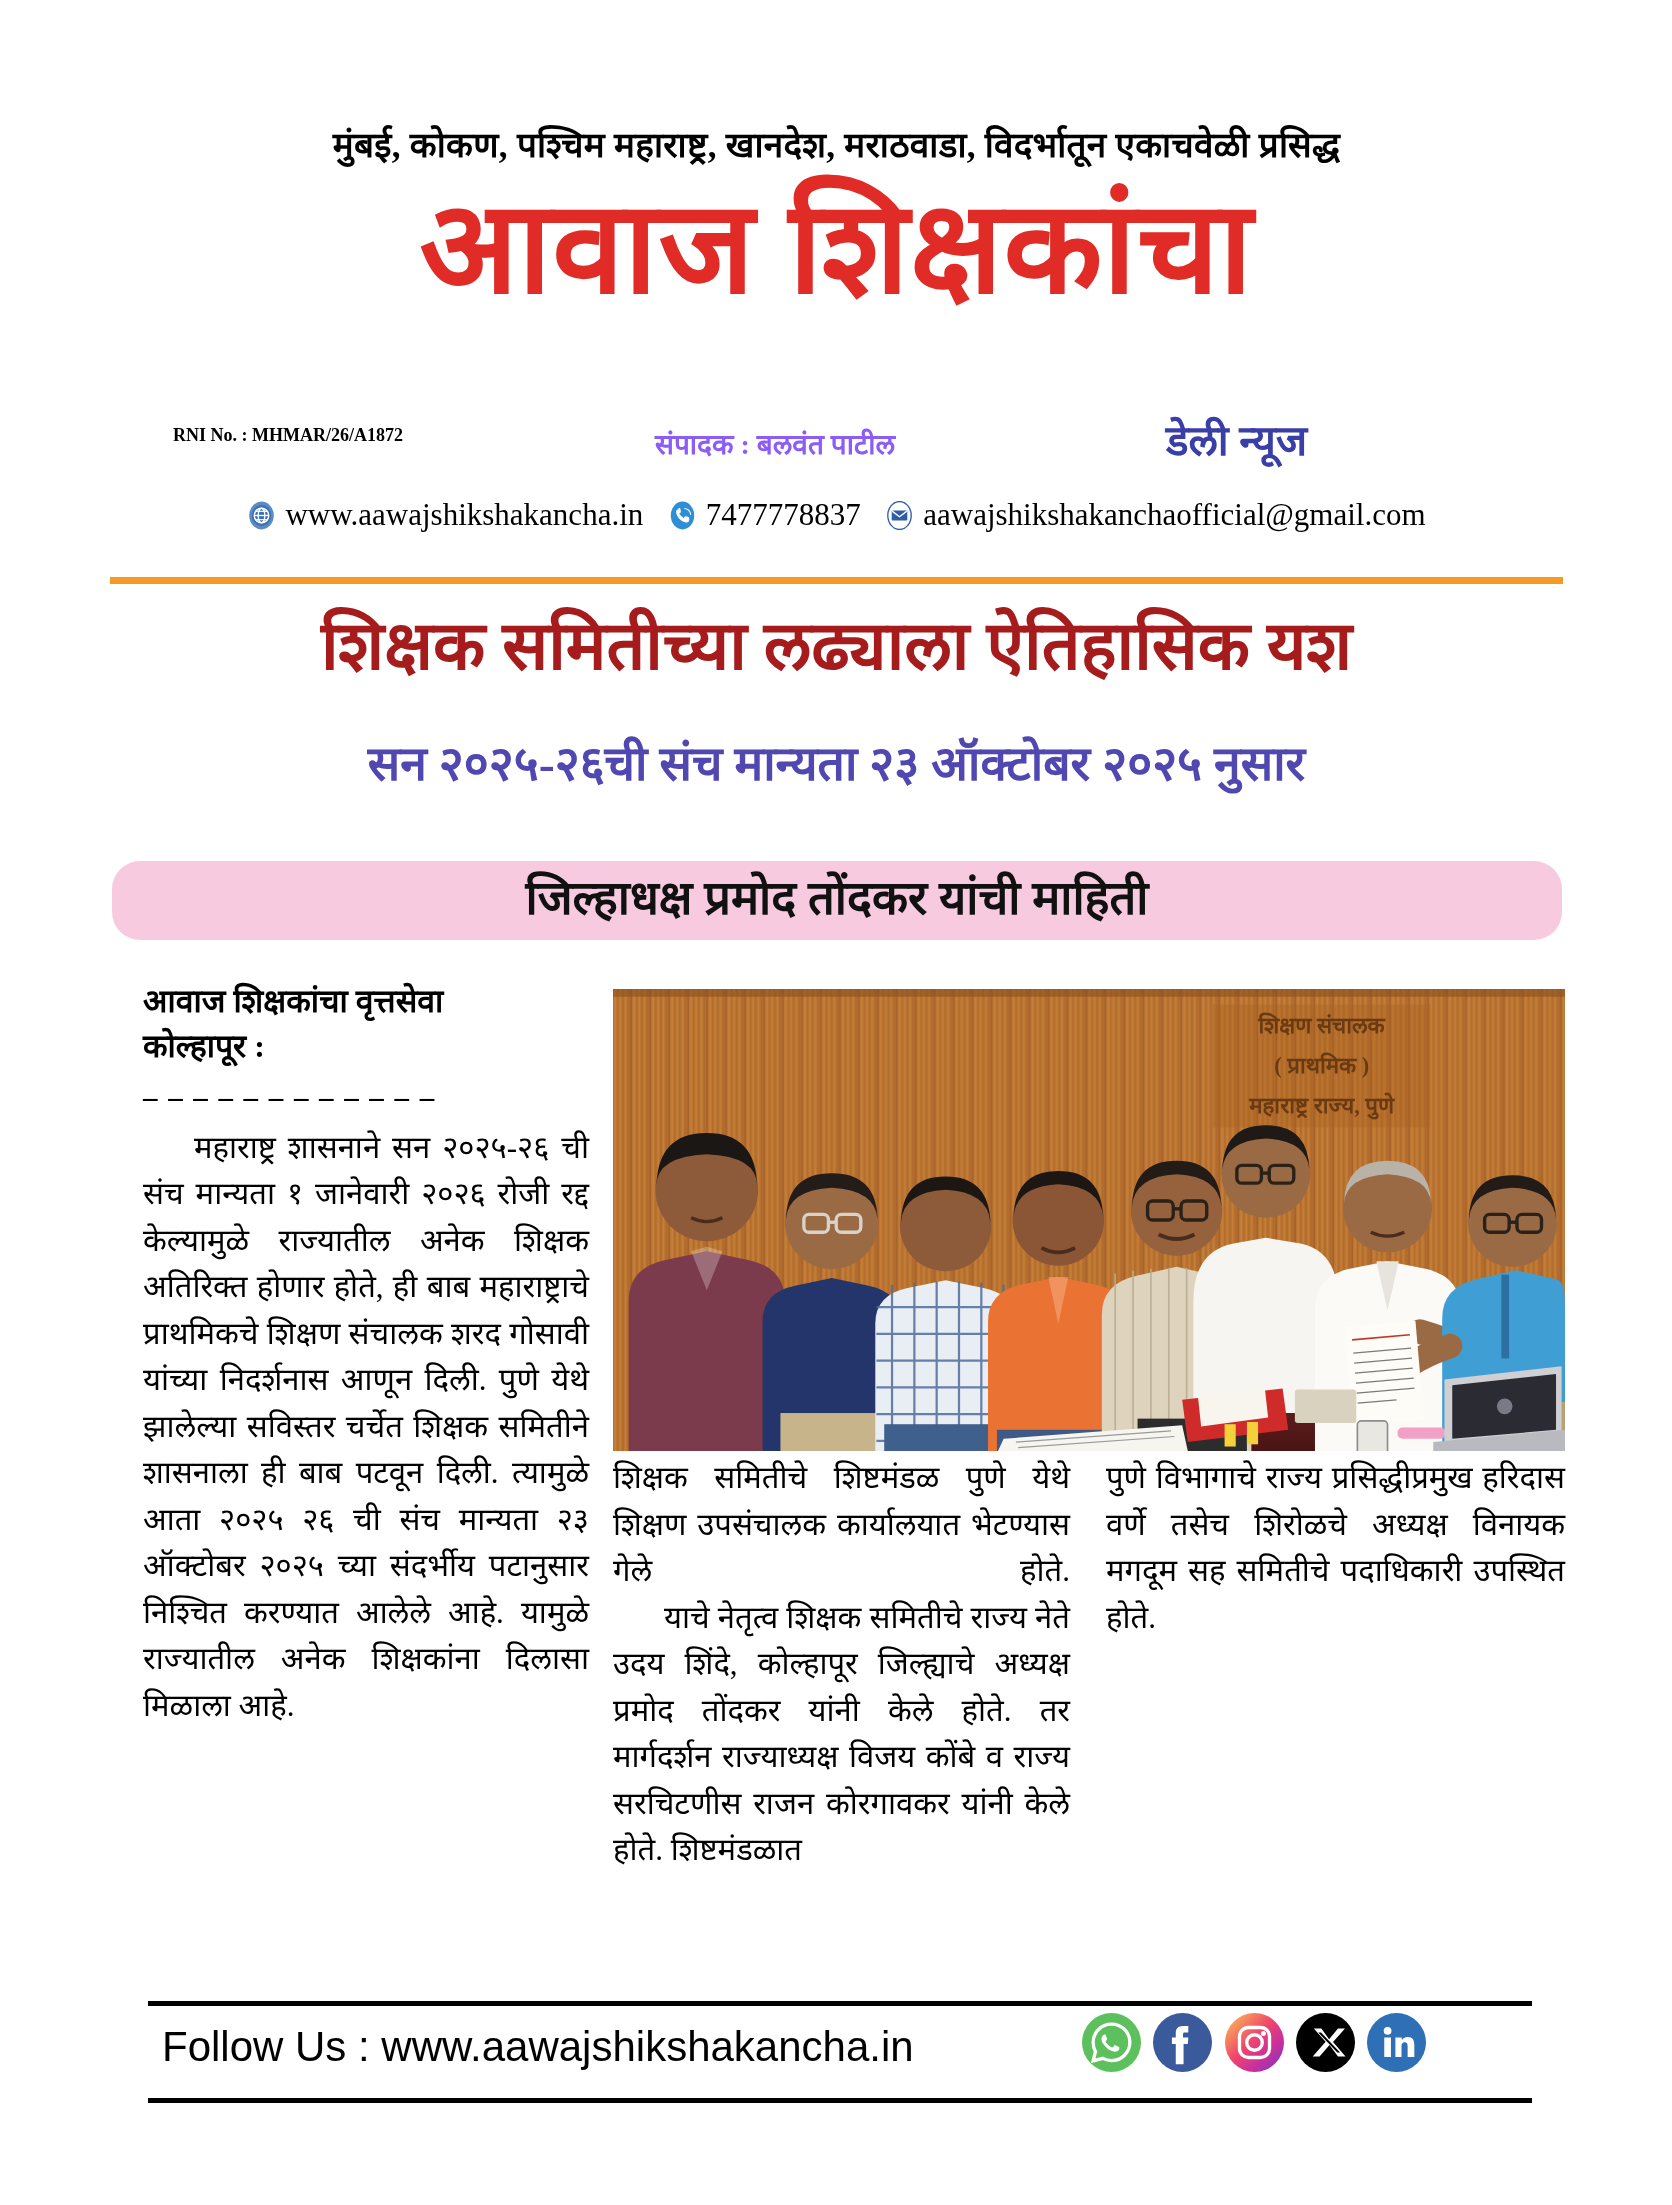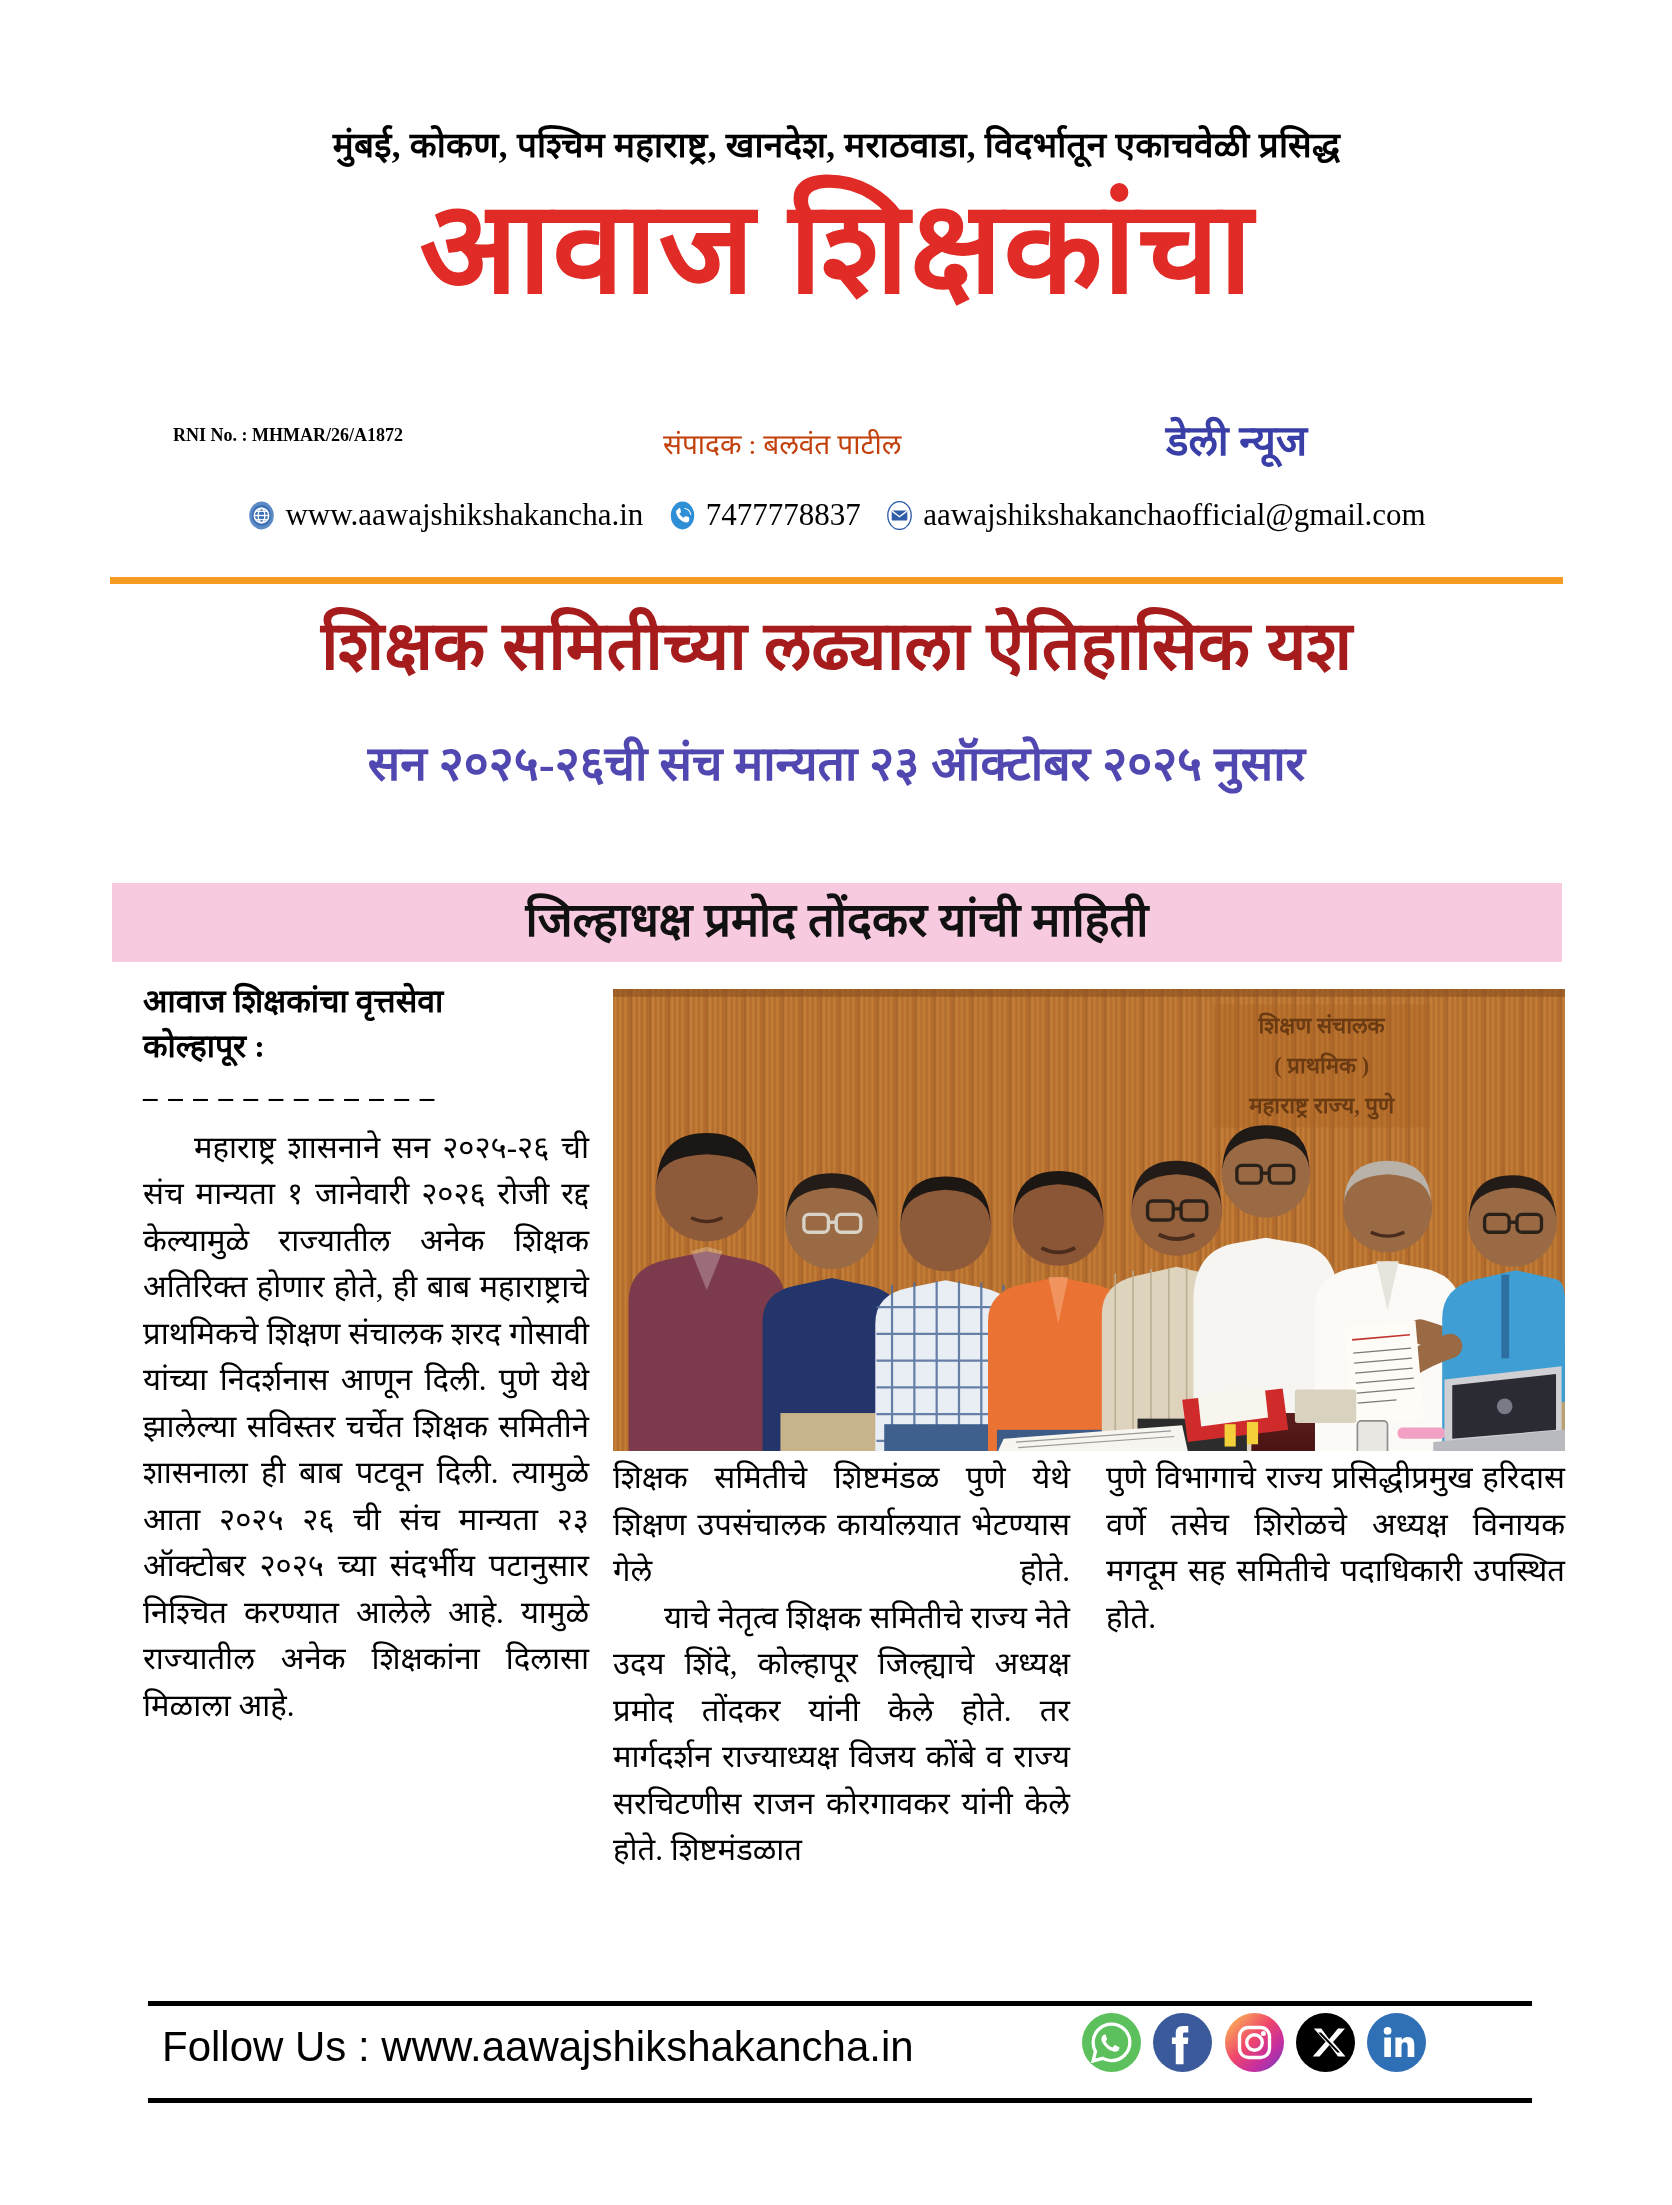--- a/index.html
+++ b/index.html
@@ -64,25 +64,24 @@
     font-family: "Liberation Serif", "DejaVu Serif", serif;
     font-weight: bold;
     font-size: 18px;
     color: #000;
     white-space: nowrap;
   }
   .editor {
     position: absolute;
     left: 655px; top: 424px;
     font-family: "Liberation Serif", "DejaVu Serif", serif;
-    font-weight: normal;
+    font-weight: bold;
     font-size: 28px;
-    color: #c2410c;
-    white-space: nowrap;
-    margin-left: 8px;
+    color: #8b5cf6;
+    white-space: nowrap;
   }
   .daily-news {
     position: absolute;
     left: 1166px; top: 410px;
     font-family: "Liberation Serif", "DejaVu Serif", serif;
     font-weight: bold;
     font-size: 42px;
     color: #3A3FA8;
     white-space: nowrap;
   }
@@ -146,27 +145,28 @@
     font-weight: bold;
     font-size: 48px;
     line-height: 1.2;
     color: #5147B0;
     white-space: nowrap;
   }
 
   
   .pink-band {
     position: absolute;
-    left: 112px; top: 883px;
+    left: 112px; top: 861px;
     width: 1450px;
     height: 79px;
     background: #F7CADF;
     display: flex;
     align-items: center;
     justify-content: center;
+    border-radius: 28px;
   }
   .pink-band-text {
     font-family: "Liberation Serif", "DejaVu Serif", serif;
     font-weight: bold;
     font-size: 47px;
     color: #111;
     white-space: nowrap;
     line-height: 1;
     transform: translateY(-2.2px);
   }

